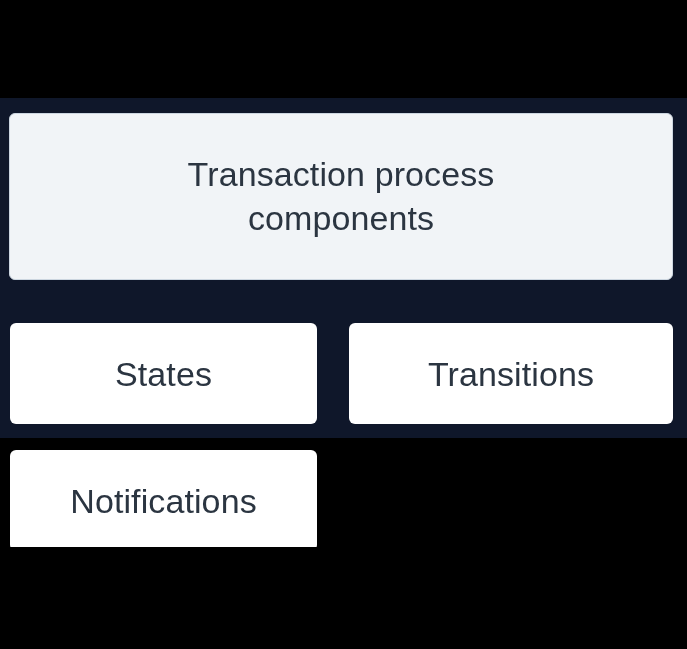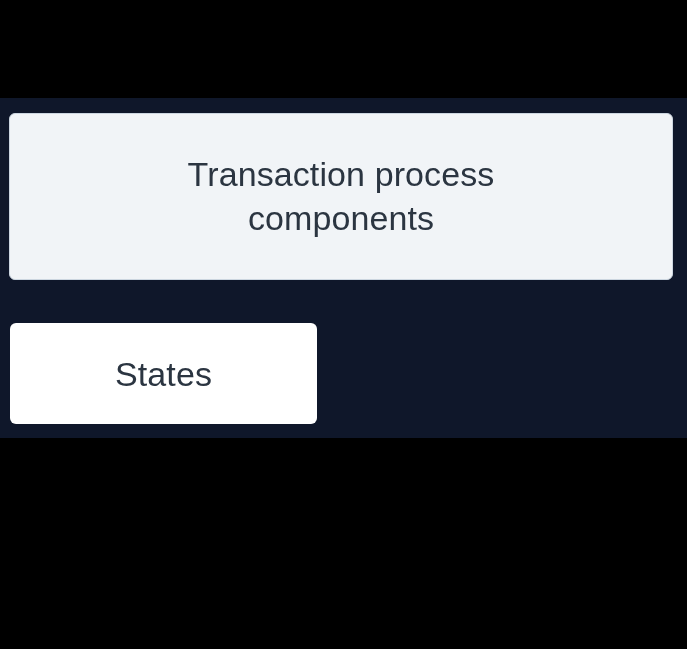--- a/index.html
+++ b/index.html
@@ -114,21 +114,27 @@
       <span id="header-title">Transaction process components</span>
     </div>
 
     <div id="cards-grid">
 
       <div class="card">
         <span class="card-label">States</span>
       </div>
 
 
+      <div class="card">
+        <span class="card-label">Transitions</span>
+      </div>
 
+      <div class="card">
+        <span class="card-label">Notifications</span>
+      </div>
 
     </div>
 
   </div>
 
   <div class="letterbox bottom"></div>
 
 </div>
 
 </body></html>

